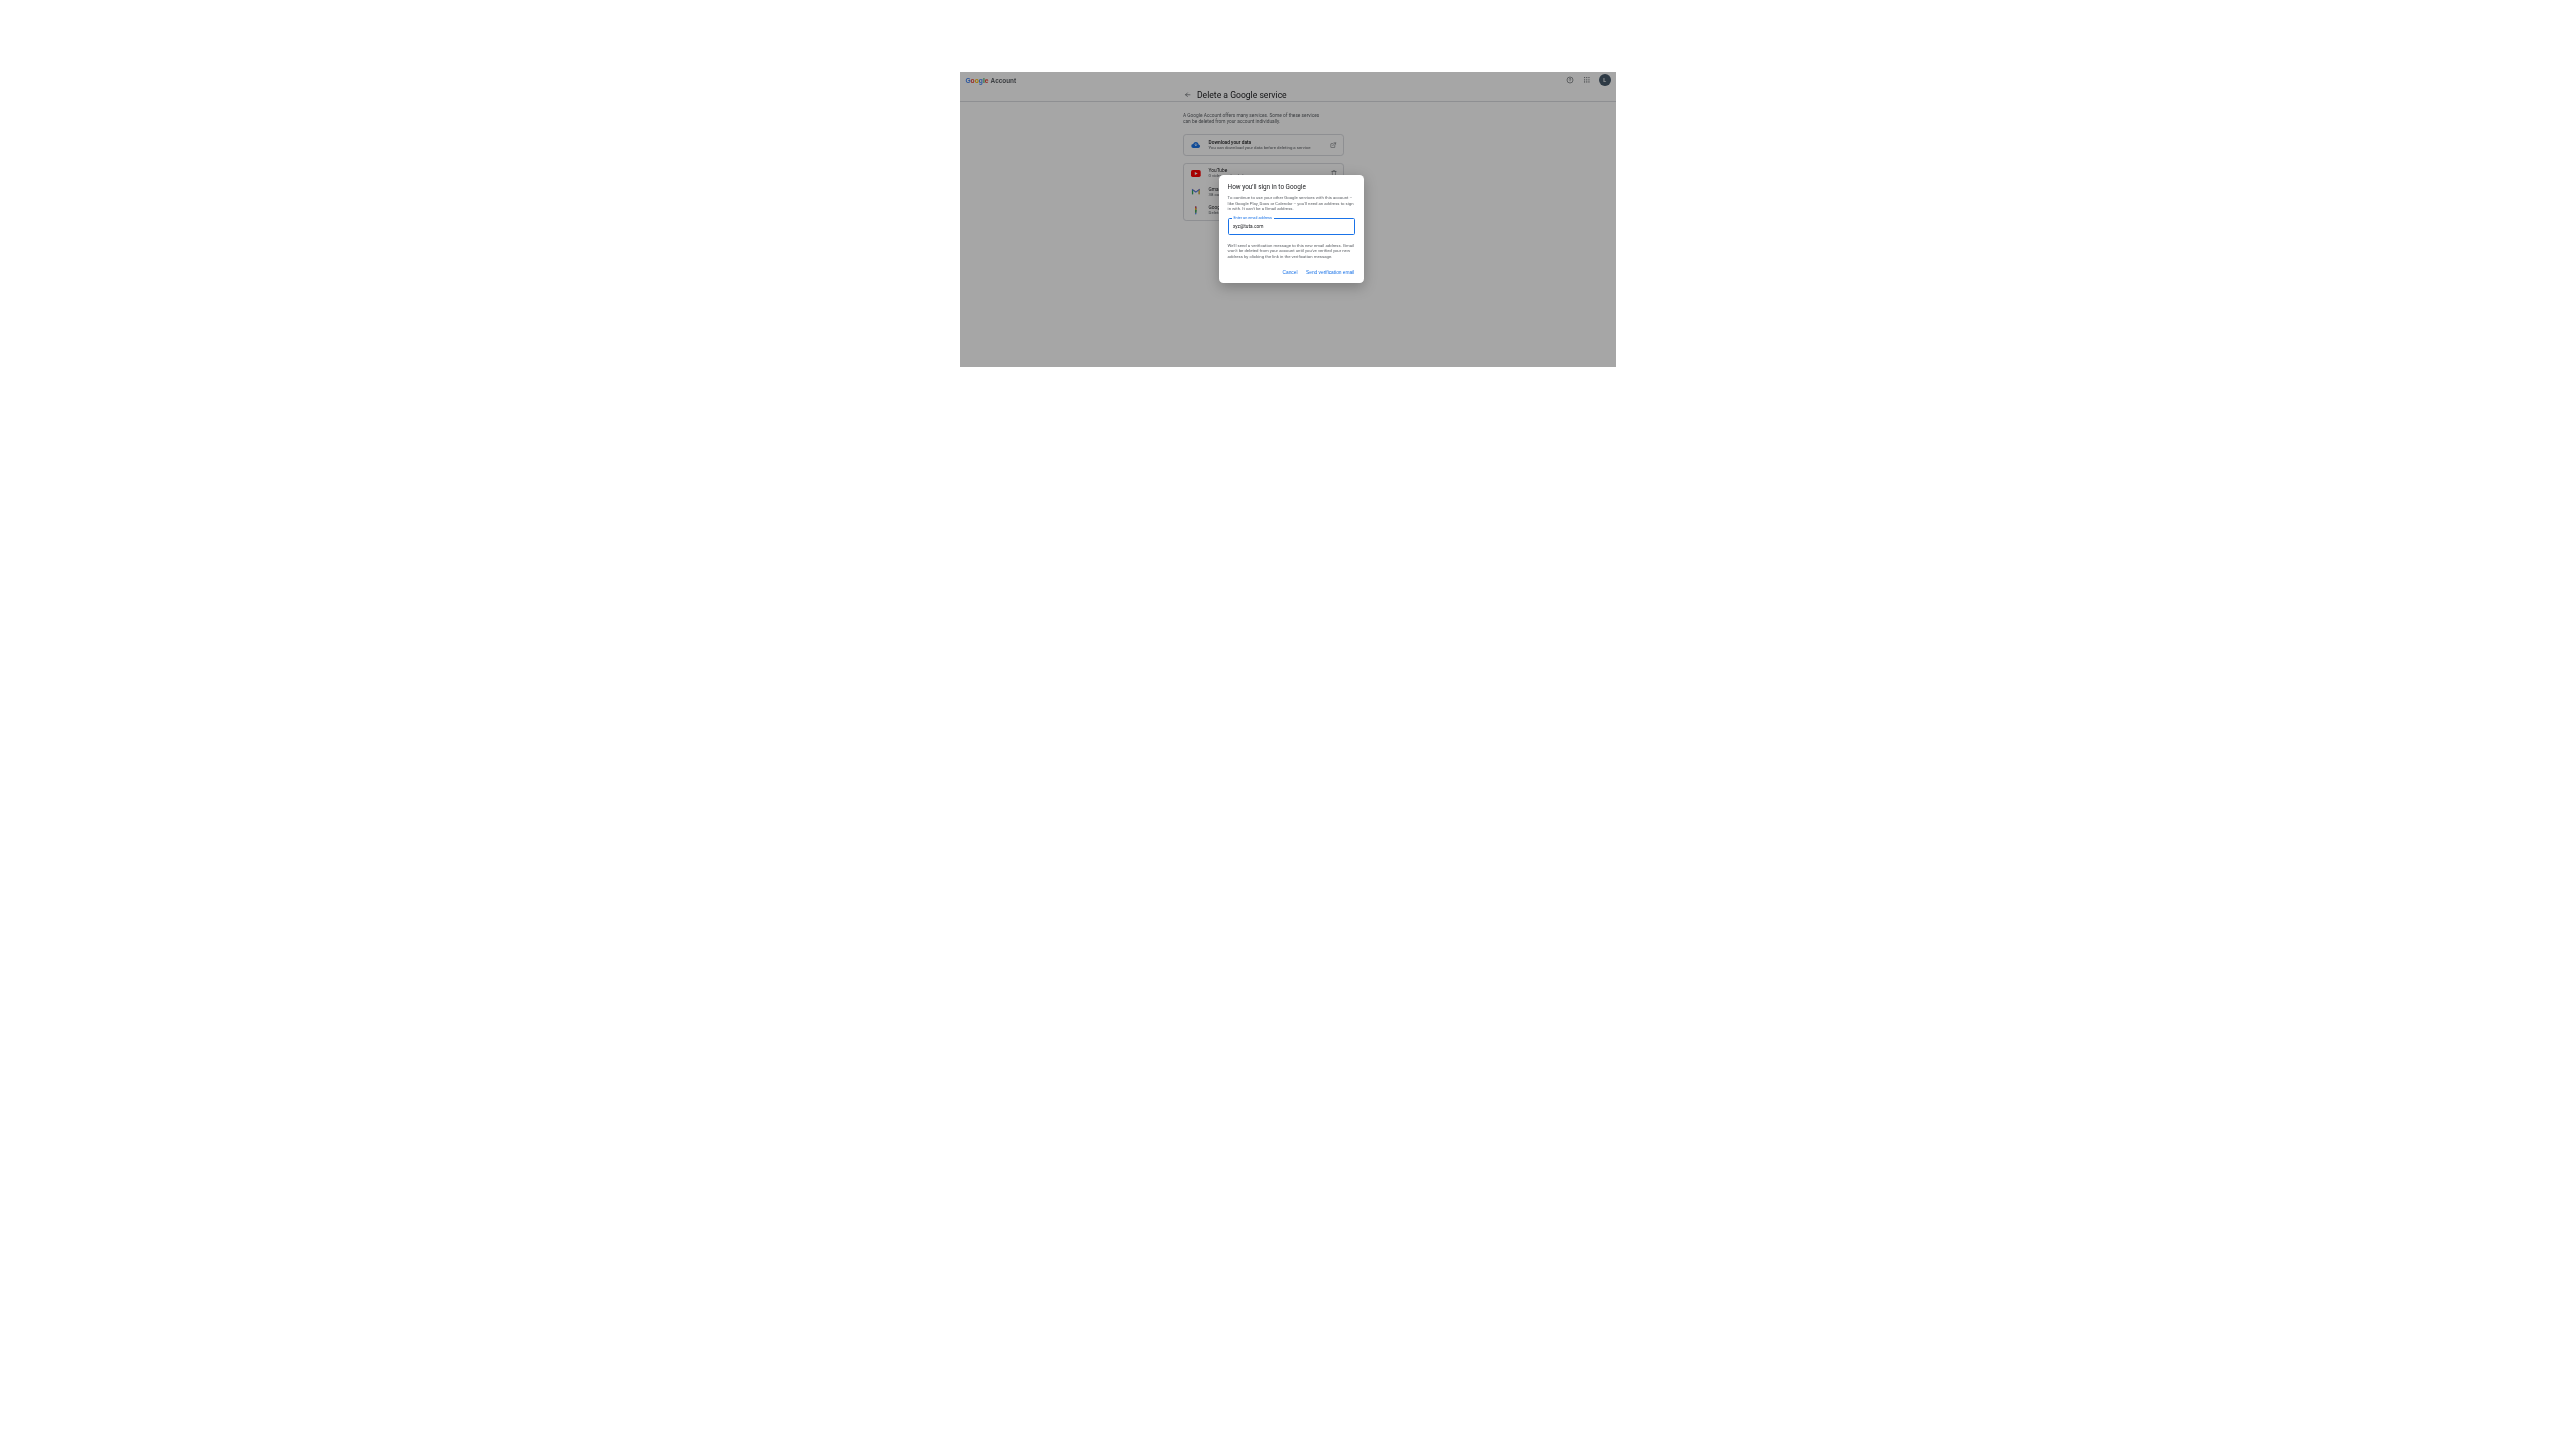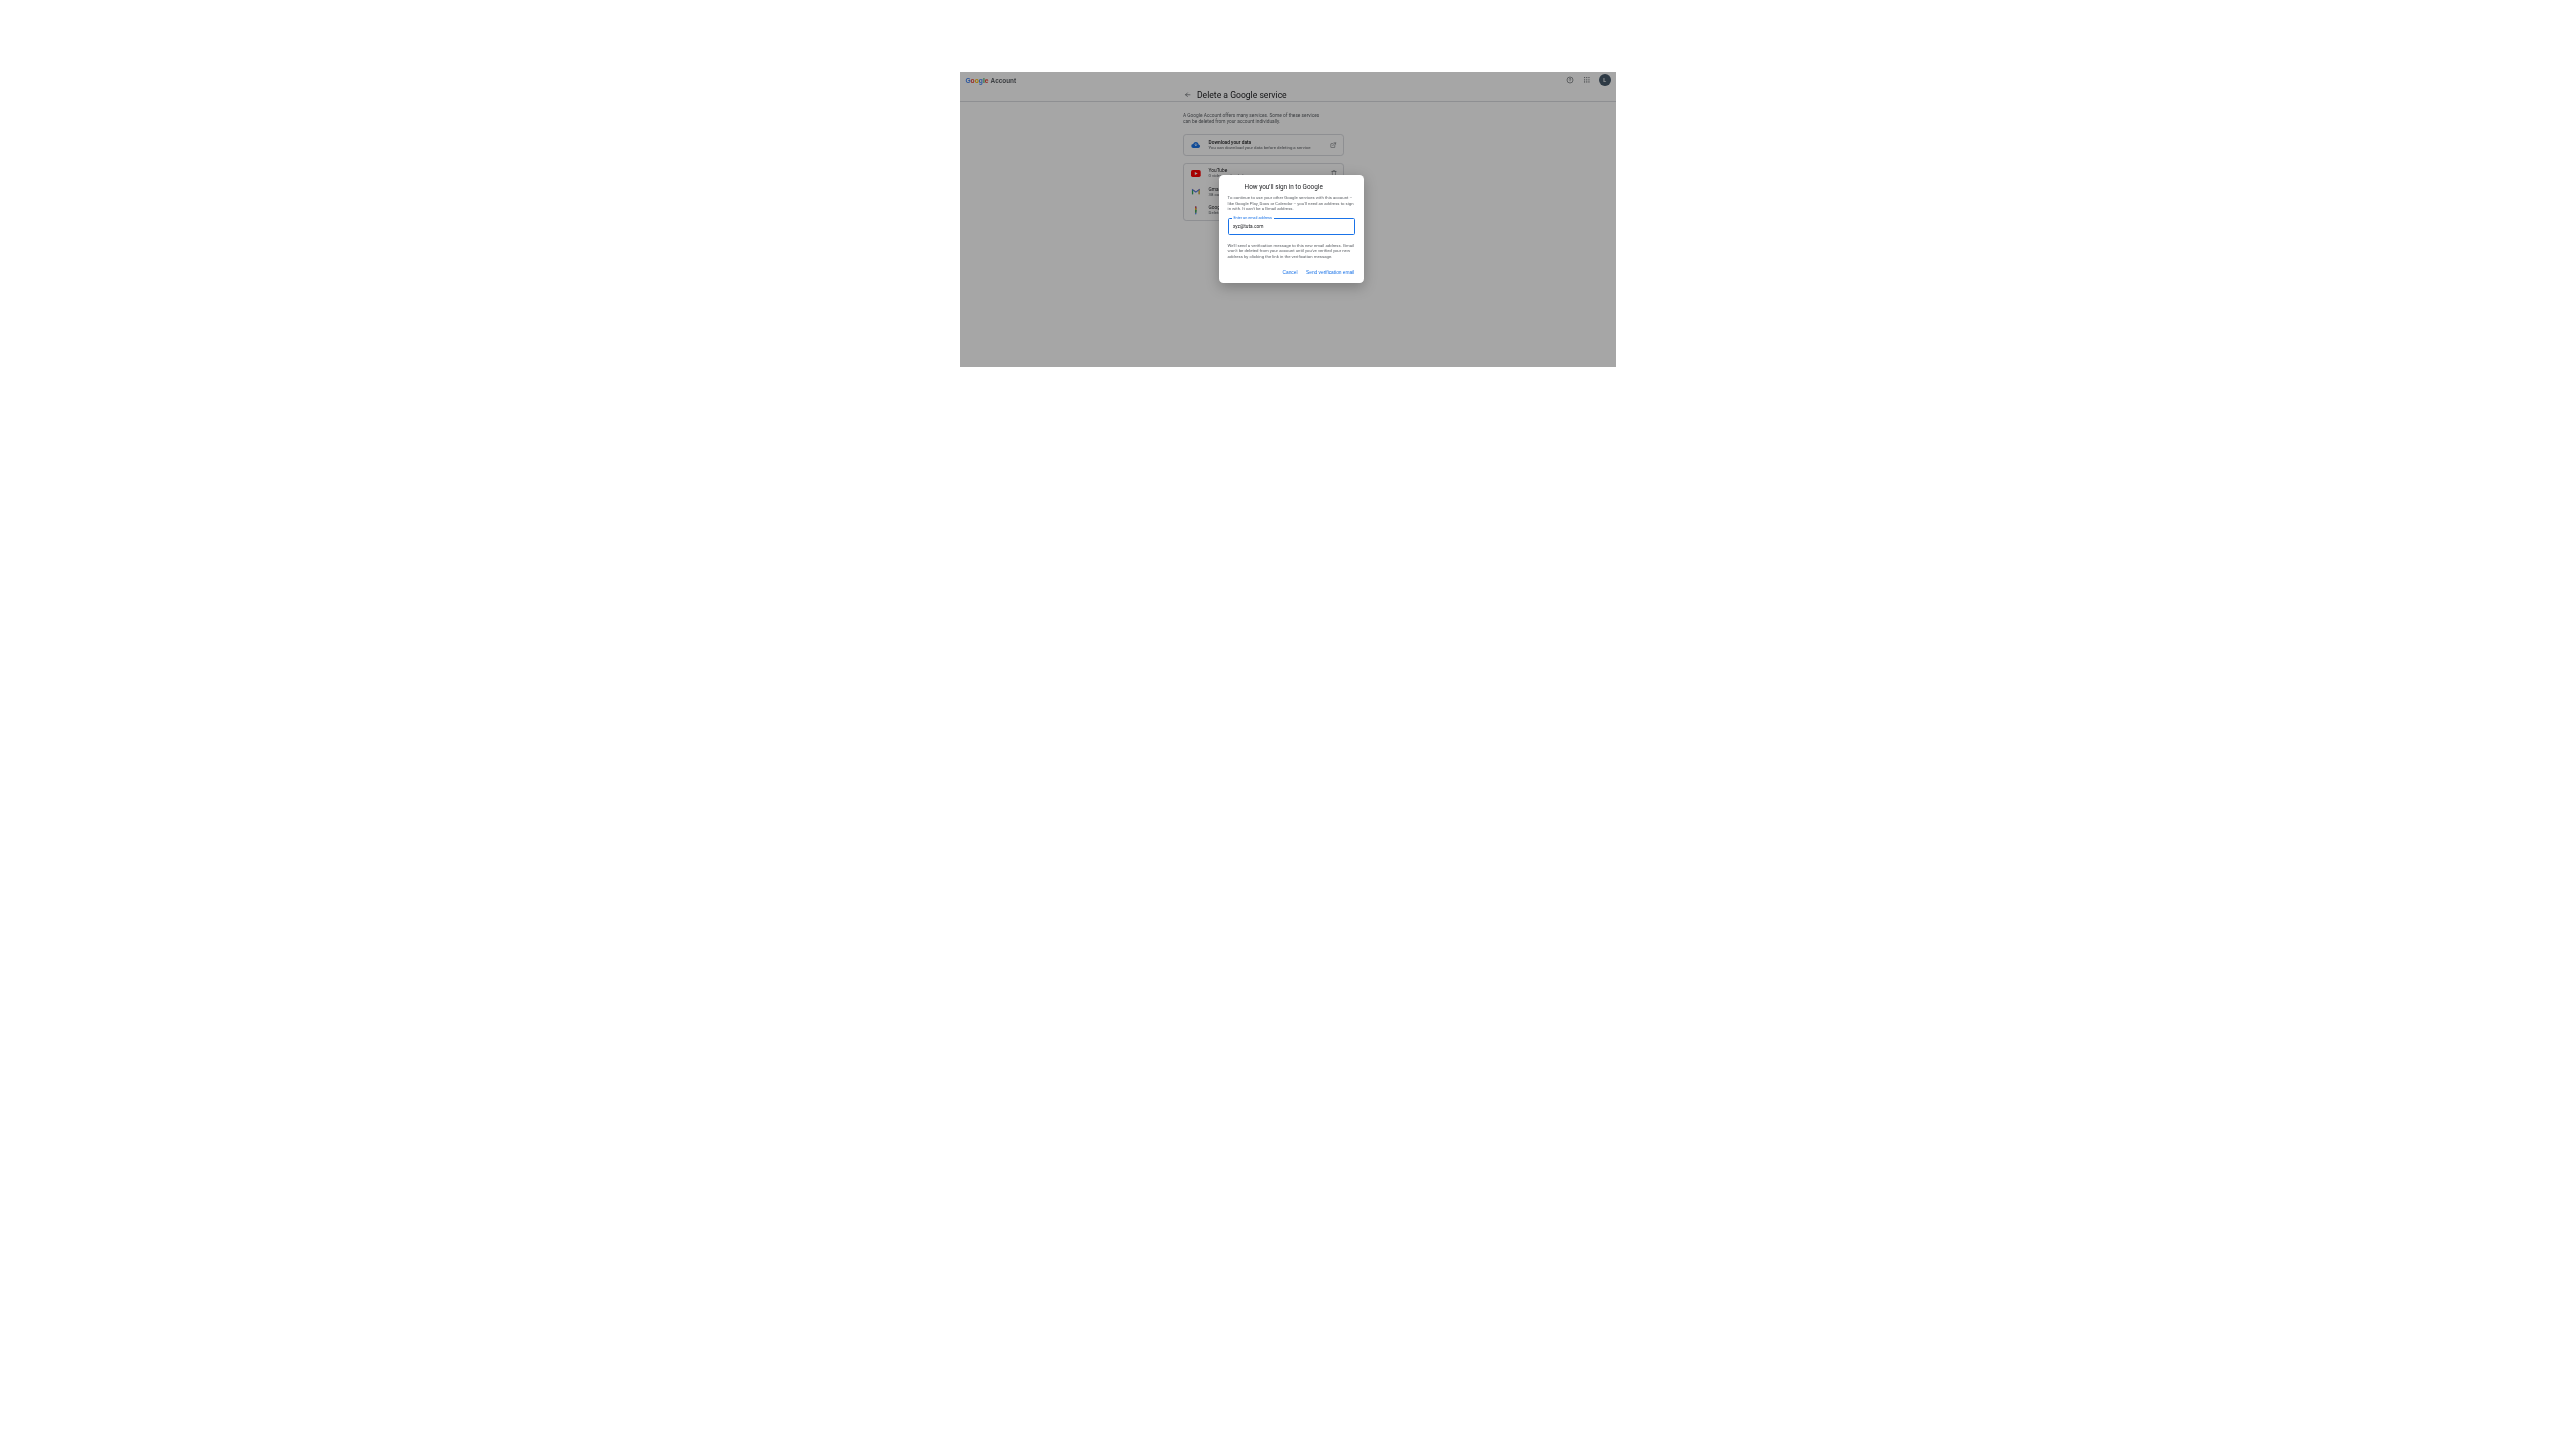--- a/index.html
+++ b/index.html
@@ -57,21 +57,21 @@
   .svc .ic { width:10.7px; display:flex; justify-content:center; margin-right:7.5px;}
   .svc .txt .t { font-size:4.8px; color:#202124;}
   .svc .txt .s { font-size:4.3px; color:#5f6368;}
   .svc .act { margin-left:auto; color:#5f6368;}
   
   .dialog {
     position:absolute; left:259px; top:103px; width:145px;
     background:#fff; border-radius:4.3px; padding:7.5px 8.6px 6.4px;
     box-shadow:0 3.2px 13px rgba(0,0,0,0.25);
   }
-  .dlg-title { font-size:6.4px; color:#202124; margin-bottom:4.3px;margin-left:17px; }
+  .dlg-title { font-size:6.4px; color:#202124; margin-bottom:4.3px; }
   .dlg-body { font-size:4.3px; color:#5f6368; line-height:1.35; margin-bottom:5.4px; }
   .field {
     position:relative; border:0.5px solid #1a73e8; border-radius:1.6px;
     padding:3.8px 4.3px; margin-bottom:7.5px;
   }
   .field label {
     position:absolute; top:-3.2px; left:3.2px; padding:0 1.6px; background:#fff;
     font-size:3.8px; color:#1a73e8;
   }
   .field input {

